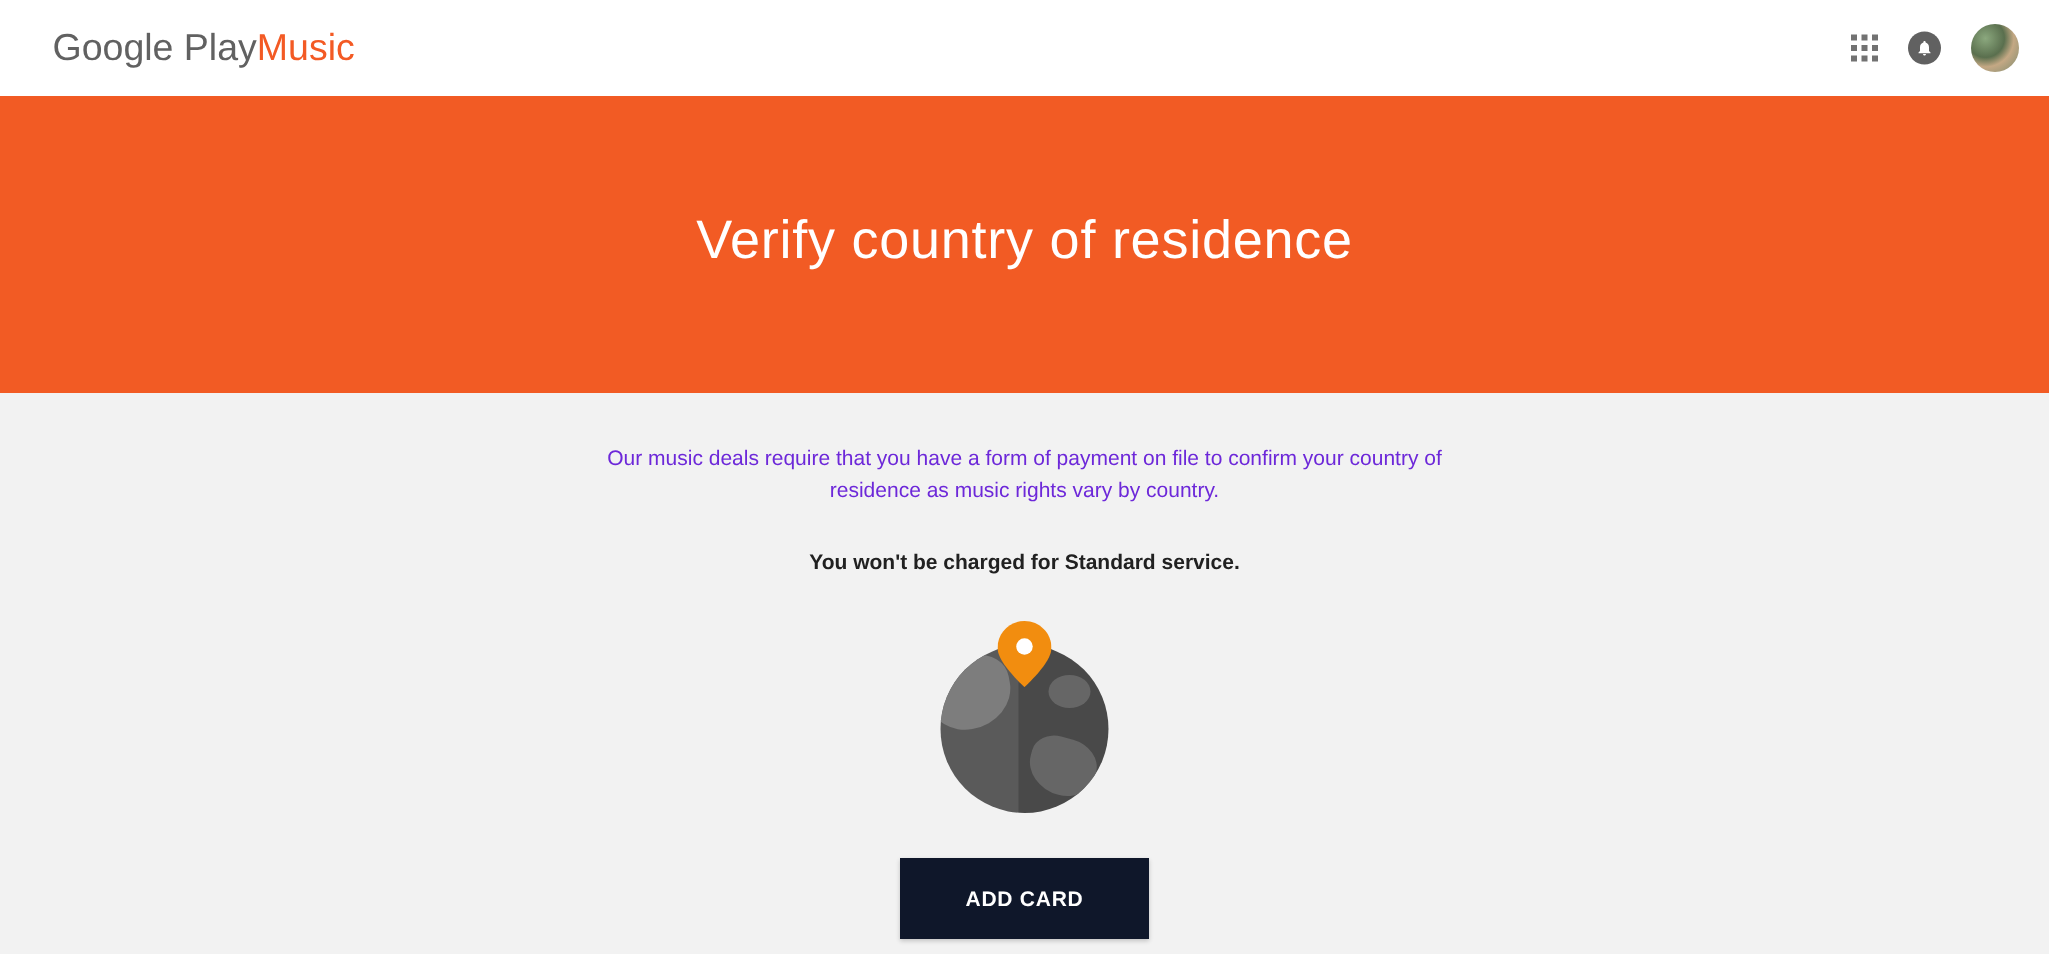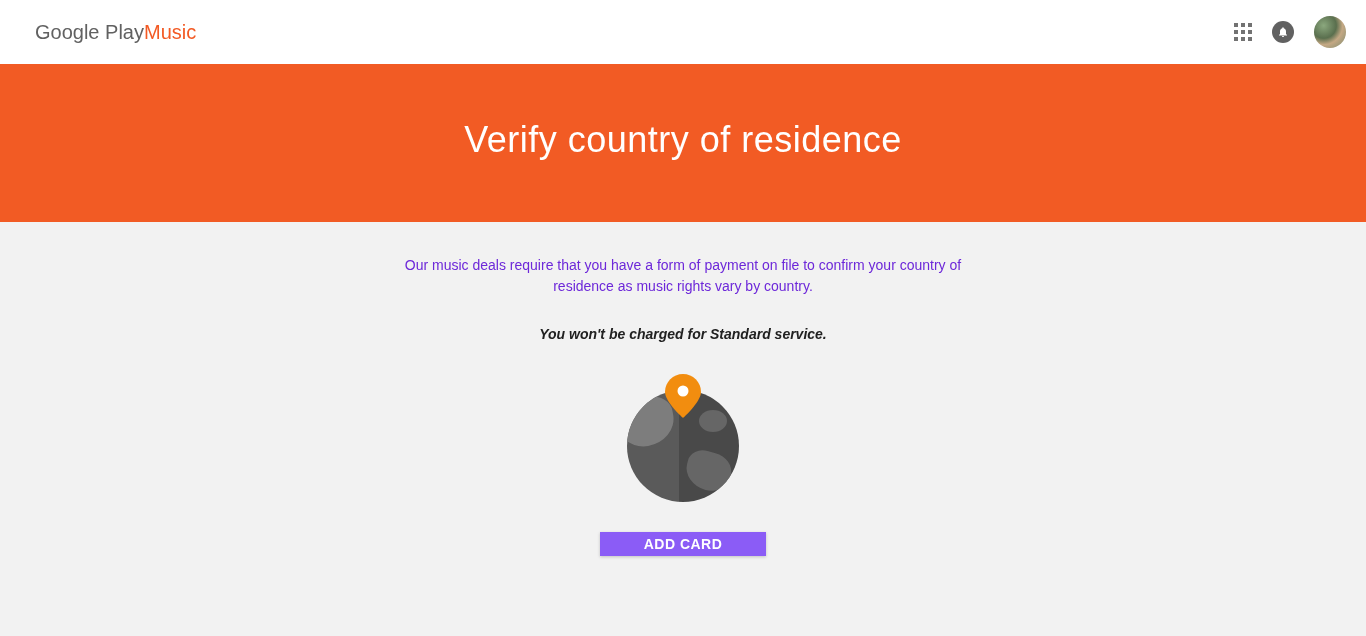--- a/index.html
+++ b/index.html
@@ -18,21 +18,21 @@
       background: #ffffff;
       height: 64px;
       display: flex;
       justify-content: space-between;
       align-items: center;
       padding: 0 20px 0 35px;
     }
     .logo {
       display: flex;
       align-items: baseline;
-      font-size: 20px;
+      font-size: 25px;
       font-weight: 400;
     }
     .logo-google-play {
       color: #616161;
     }
     .logo-music {
       color: #f35a24;
       margin-left: 0;
     }
     .header-right {
@@ -64,21 +64,21 @@
     }
     .avatar {
       width: 32px;
       height: 32px;
       border-radius: 50%;
       background: radial-gradient(circle at 30% 30%, #8ba87e, #5a6f4e 40%, #c4a884 60%, #7a8a6e);
       cursor: pointer;
     }
     .hero {
       background: #f25b24;
-      height: 158px;
+      height: 198px;
       display: flex;
       align-items: center;
       justify-content: center;
     }
     .hero-title {
       color: #ffffff;
       font-size: 36px;
       font-weight: 300;
       letter-spacing: 0.5px;
       margin-top: -6px;
@@ -93,21 +93,20 @@
       line-height: 1.5;
       max-width: 580px;
       margin: 0 auto;
       font-weight: 400;
     }
     .emphasis {
       color: #212121;
       font-size: 14px;
       font-weight: 700;
       margin-top: 29px;
-      font-style: italic;
     }
     .illustration {
       margin-top: 32px;
       display: flex;
       justify-content: center;
       position: relative;
       height: 135px;
     }
     .globe-wrap {
       position: relative;
@@ -162,25 +161,25 @@
       border-radius: 0 56px 56px 0;
     }
     .pin {
       position: absolute;
       top: -16px;
       left: 50%;
       transform: translateX(-50%);
       z-index: 2;
     }
     .add-card-btn {
-      background: #8b5cf6;
+      background: #0f172a;
       color: #ffffff;
       border: none;
       padding: 0 44px;
-      height: 24px;
+      height: 54px;
       font-size: 14px;
       font-weight: 700;
       letter-spacing: 0.5px;
       margin-top: 23px;
       cursor: pointer;
       box-shadow: 0 1px 3px rgba(0,0,0,0.2);
       font-family: Arial, Helvetica, sans-serif;
     }
   </style>
 </head>

